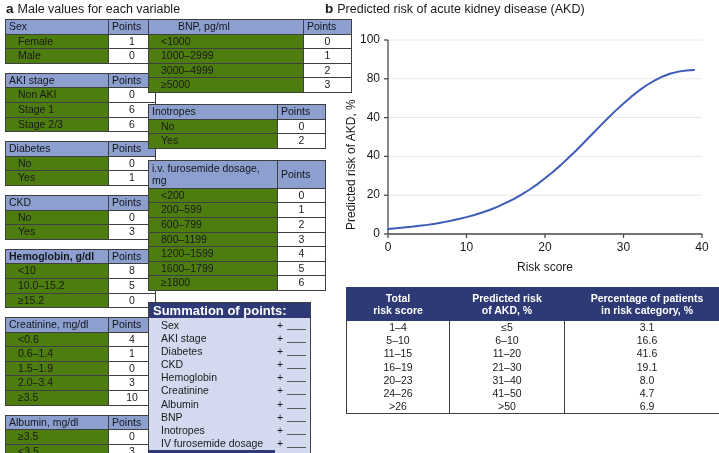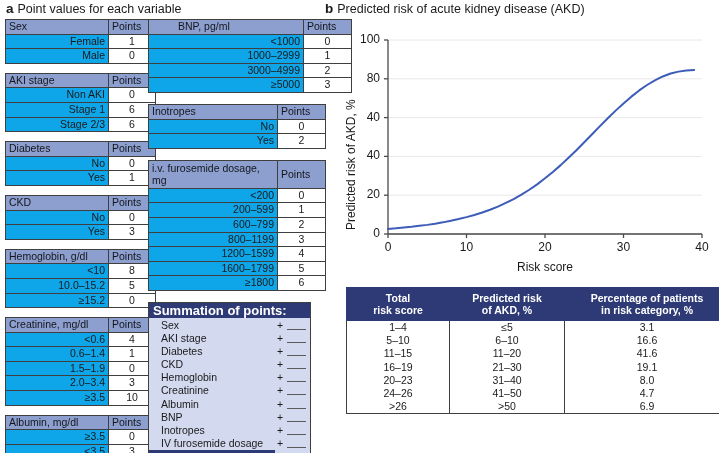--- a/index.html
+++ b/index.html
@@ -18,21 +18,21 @@
   
   table.pt{border-collapse:collapse;table-layout:fixed;font-size:10.5px;}
   table.pt th,table.pt td{
     border:1px solid #3f3f3f;padding:0 3px;height:13.6px;line-height:13.6px;
     font-weight:normal;
   }
   table.pt thead th{
     background:#8d9fcf;color:#14161c;text-align:left;font-size:10.5px;
   }
   table.pt thead th.pts{}
-  table.pt tbody td.lbl{text-align:right;padding-left:12px;background:#0ea5e9;}
+  table.pt tbody td.lbl{text-align:left;padding-left:12px;background:#4d7c0f;}
   table.pt tbody td.val{text-align:center;background:#fff;}
   table.pt thead th.two{height:27px;line-height:12.5px;vertical-align:middle;}
 
   
   .sum-box{border:1px solid #3f3f3f;background:#d3daf0;width:100%;box-sizing:border-box;}
   .sum-head{
     background:#2e3a75;color:#ffffff;font-weight:bold;font-size:13px;
     padding:1px 4px;line-height:13px;
   }
   .sum-row{
@@ -73,21 +73,21 @@
   }
   table.risk tbody tr:first-child td{border-top:1px solid #3f3f3f;}
   table.risk tbody tr:last-child td{border-bottom:1px solid #3f3f3f;}
 </style>
 </head>
 <body>
 
 <div class="panel" style="left:6px;top:2px;">
   <div class="title-row">
     <span class="panel-letter">a</span>
-    <span class="panel-title">Point values for each variable</span>
+    <span class="panel-title">Male values for each variable</span>
   </div>
 </div>
 
 <div class="panel" id="colA" style="left:5px;top:19px;width:136px;">
     <table class="pt" style="width: 136px; margin-bottom: 9px;">
       <thead>
         <tr>
           <th style="width: 96px;">Sex</th>
           <th class="pts" style="width: 40px;">Points</th>
         </tr>
@@ -157,21 +157,21 @@
         </tr>
         <tr>
           <td class="lbl">Yes</td>
           <td class="val">3</td>
         </tr>
       </tbody>
     </table>
     <table class="pt" style="width: 136px; margin-bottom: 9px;">
       <thead>
         <tr>
-          <th style="width: 96px;">Hemoglobin, g/dl</th>
+          <th style="width: 96px; font-weight: bold;">Hemoglobin, g/dl</th>
           <th class="pts" style="width: 40px;">Points</th>
         </tr>
       </thead>
       <tbody>
         <tr>
           <td class="lbl">&lt;10</td>
           <td class="val">8</td>
         </tr>
         <tr>
           <td class="lbl">10.0–15.2</td>

